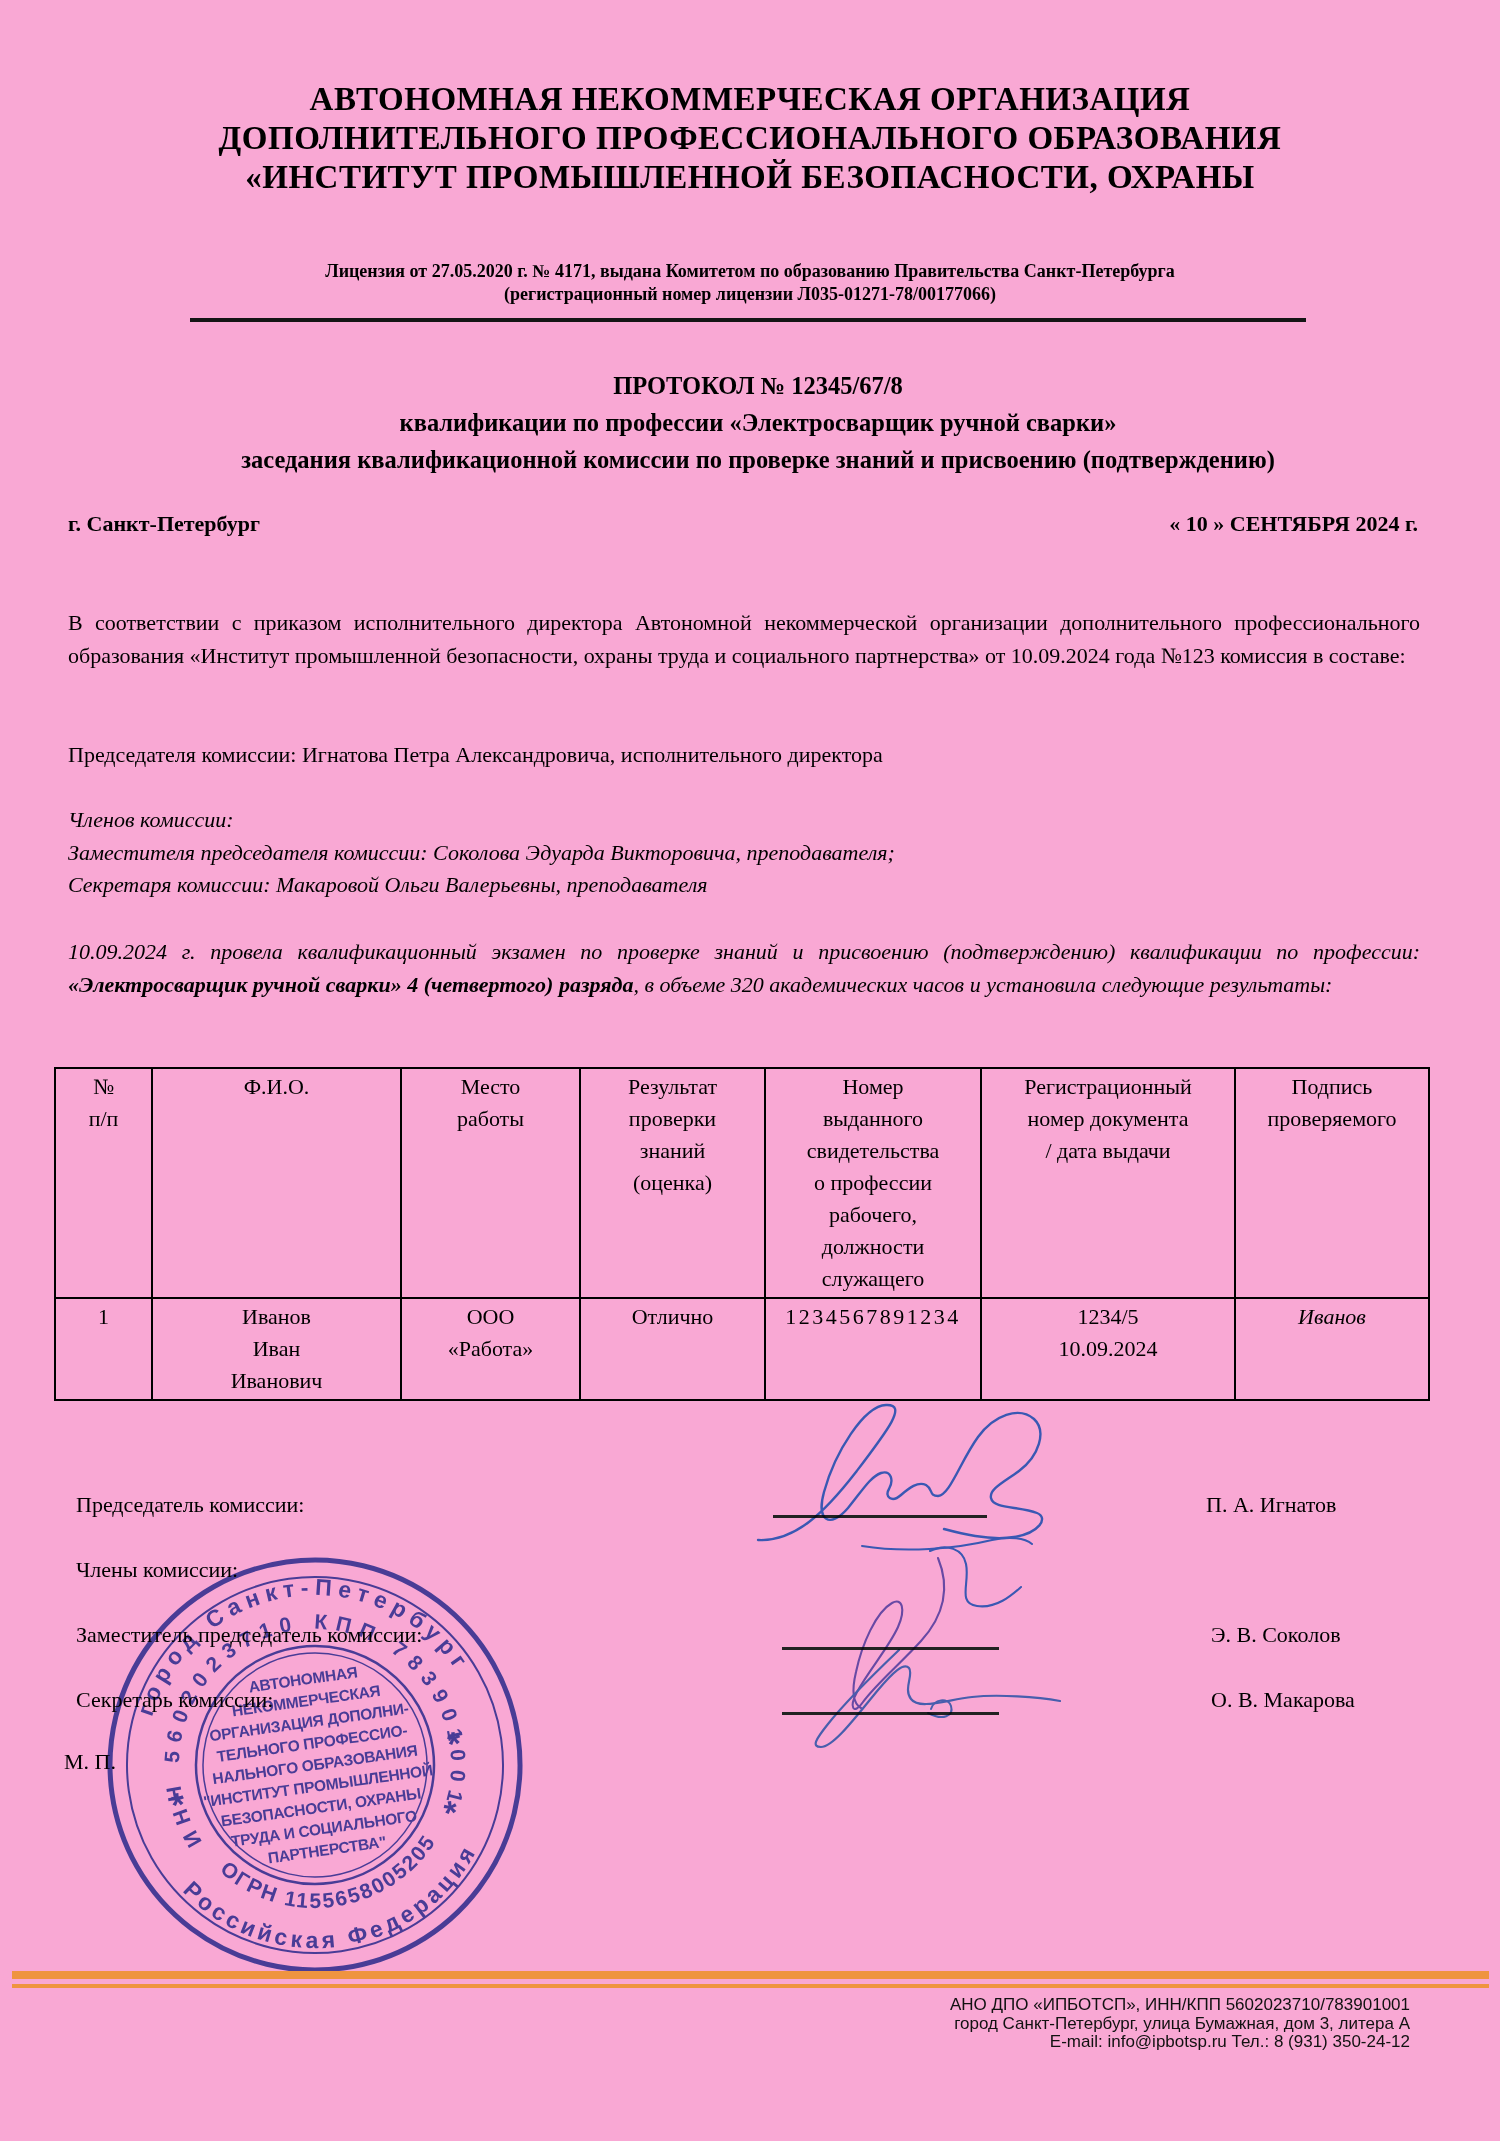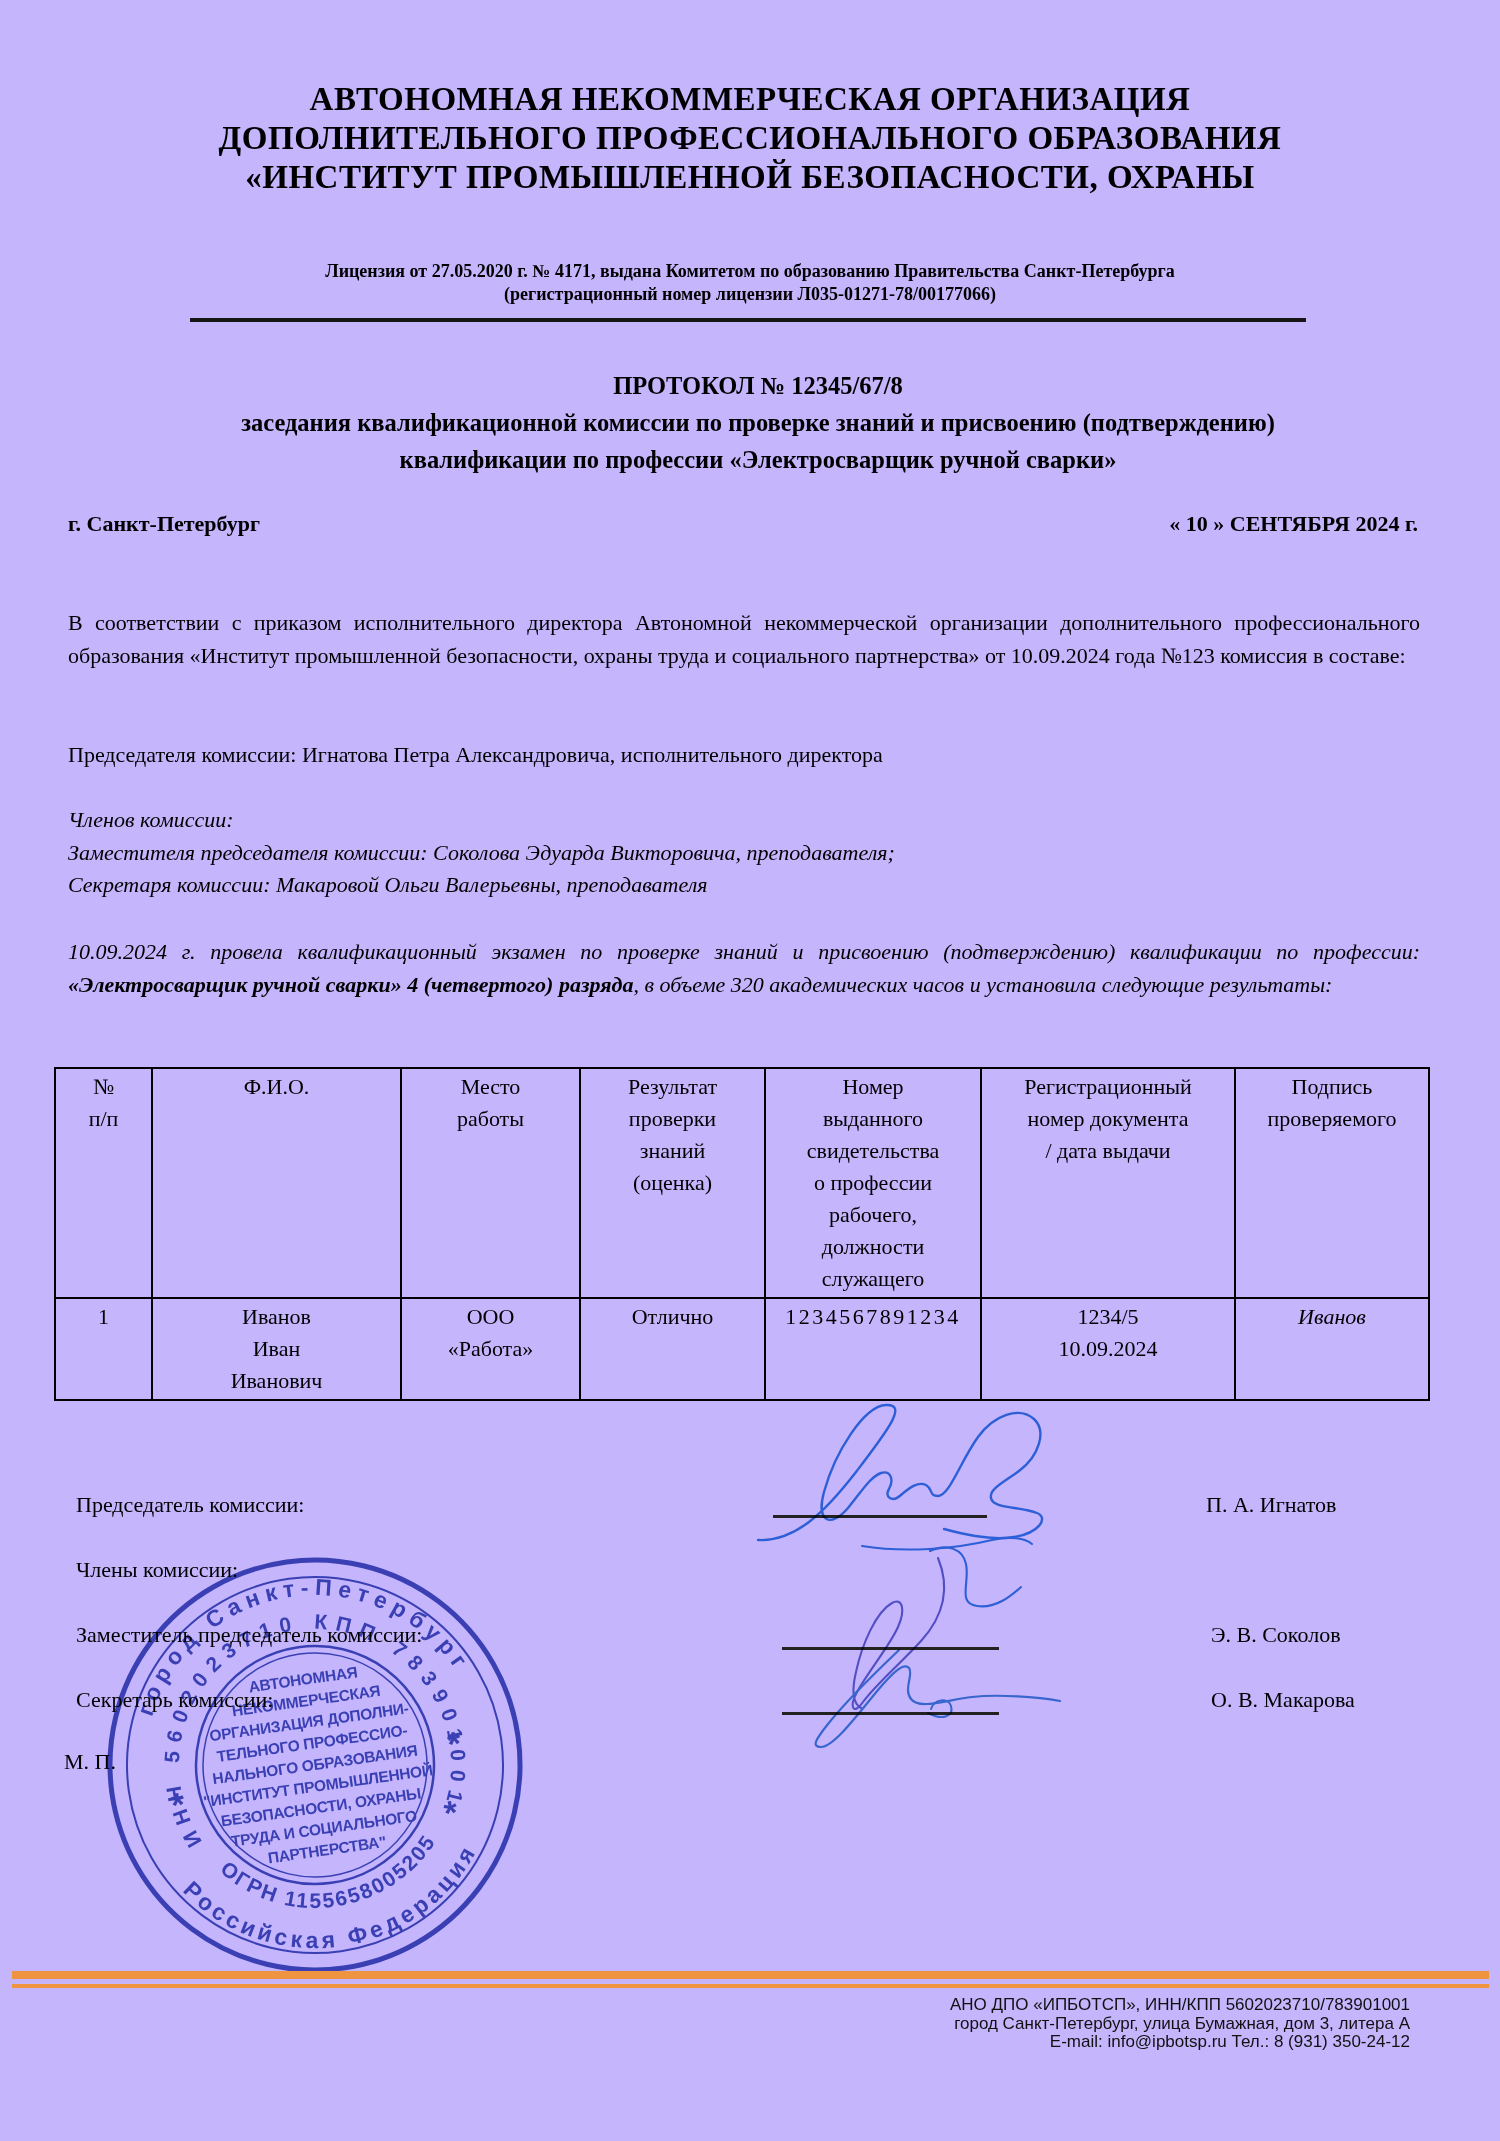--- a/index.html
+++ b/index.html
@@ -1,17 +1,17 @@
 <!DOCTYPE html>
 <html lang="ru"><head>
 <meta charset="utf-8">
 <style>
   html,body{margin:0;padding:0;background:#e8e8e8;}
   .page{
-    position:relative;width:1500px;height:2141px;background:#c4b5fd;
+    position:relative;width:1500px;height:2141px;background:#f9a8d4;
     font-family:"Liberation Serif",serif;color:#000;overflow:hidden;margin:0 auto;
   }
   .abs{position:absolute;}
   .centered{left:0;right:0;text-align:center;}
   .org-name{top:80px;font-weight:bold;font-size:33px;line-height:39px;letter-spacing:.5px;}
   .license{top:260px;font-weight:bold;font-size:18px;line-height:23px;}
   .rule{top:318px;left:190px;width:1116px;height:4px;background:#151515;}
   .title-block{top:367px;font-weight:bold;font-size:24.5px;line-height:37px;padding-left:16px;}
   .dateline{top:508px;left:68px;width:1350px;display:flex;justify-content:space-between;
     font-weight:bold;font-size:22px;line-height:32px;}
@@ -61,22 +61,22 @@
 
   <div class="abs centered license">
     <div>Лицензия от 27.05.2020 г. № 4171, выдана Комитетом по образованию Правительства Санкт-Петербурга</div>
     <div>(регистрационный номер лицензии Л035-01271-78/00177066)</div>
   </div>
 
   <div class="abs rule"></div>
 
   <div class="abs centered title-block">
     <div>ПРОТОКОЛ № 12345/67/8</div>
+    <div>квалификации по профессии «Электросварщик ручной сварки»</div>
     <div>заседания квалификационной комиссии по проверке знаний и присвоению (подтверждению)</div>
-    <div>квалификации по профессии «Электросварщик ручной сварки»</div>
   </div>
 
   <div class="abs dateline">
     <span>г. Санкт-Петербург</span>
     <span>« 10 » СЕНТЯБРЯ 2024 г.</span>
   </div>
 
   <div class="abs body-par p1">В соответствии с приказом исполнительного директора Автономной некоммерческой организации дополнительного профессионального образования «Институт промышленной безопасности, охраны труда и социального партнерства» от 10.09.2024 года №123 комиссия в составе:</div>
 
   <div class="abs body-line chairman">Председателя комиссии: Игнатова Петра Александровича, исполнительного директора</div>

